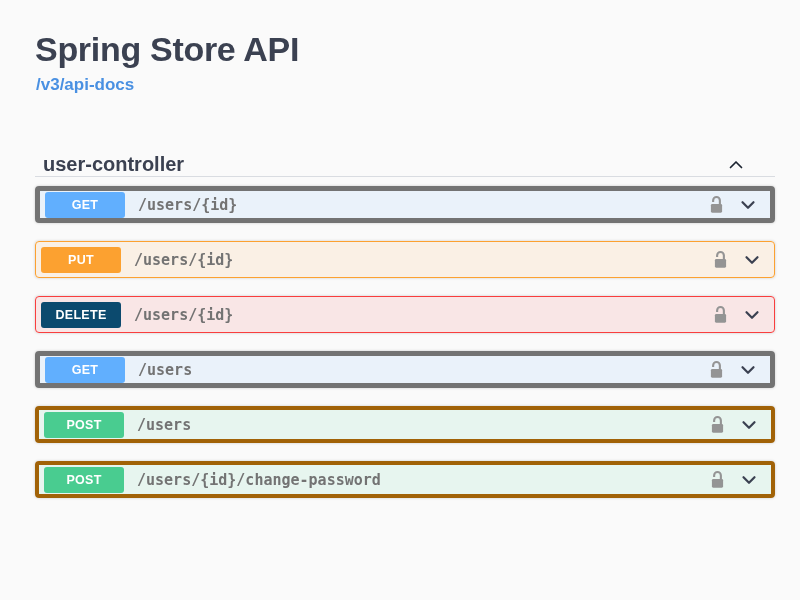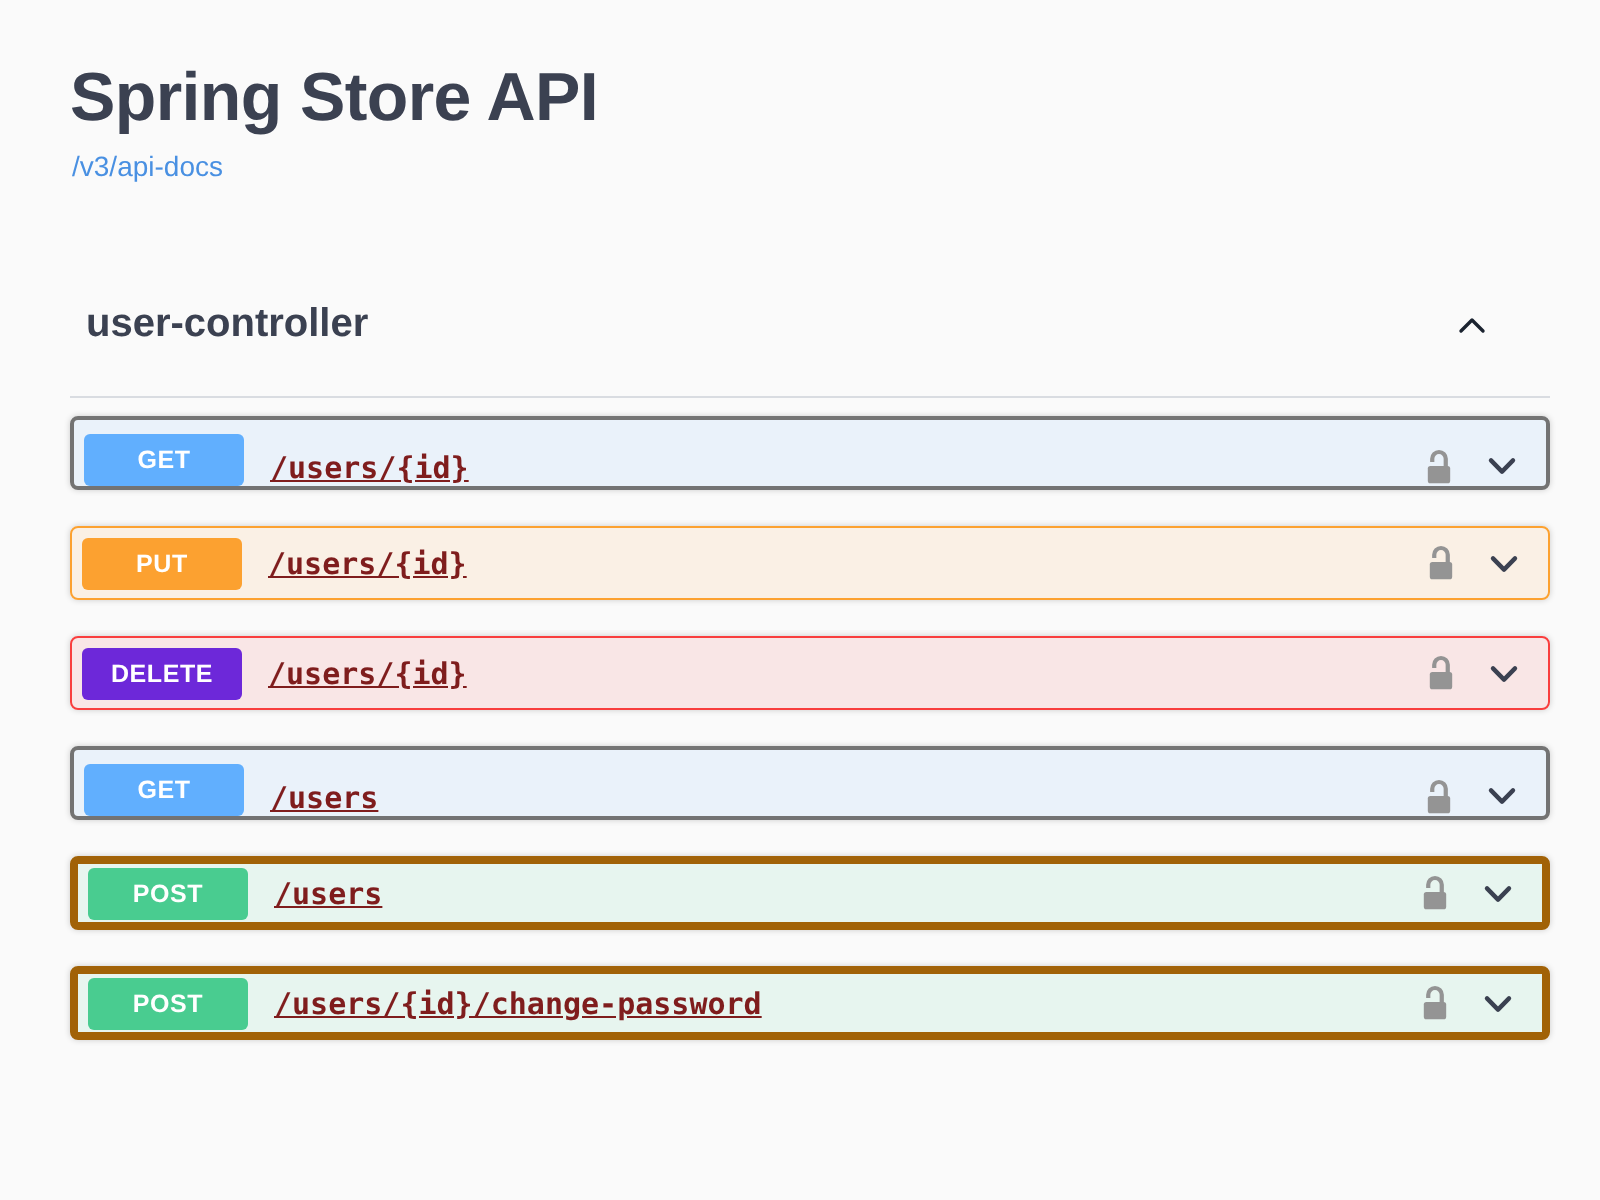--- a/index.html
+++ b/index.html
@@ -21,65 +21,65 @@
   .badge-group { display: flex; gap: 7px; margin: 3px 0 0 7px; }
   .pill {
     display: inline-block; border-radius: 57px; padding: 3px 10px 4px;
     color: #fff; font-size: 12.5px; font-weight: 700; line-height: 14px;
     white-space: nowrap;
   }
   .pill.version { background: #7d8492; }
   .pill.oas { background: #89bf04; }
   a.spec-link {
     display: inline-block; margin: 7px 0 0 1px;
-    font-size: 14px; color: #4990e2; text-decoration: none; cursor: pointer;
+    font-size: 17px; color: #4990e2; text-decoration: none; cursor: pointer; font-weight: bold;
   }
 
   
   .tag-section { margin-top: 48px; }
   .tag-section.collapsed { margin-top: 26px; }
   .tag-header {
     display: flex; align-items: center; justify-content: space-between;
-    padding: 10px 28px 24px 8px;
+    padding: 10px 28px 0 8px;
     border-bottom: 1px solid #d9dce1;
     cursor: pointer;
   }
   .tag-header h3 { margin: 0; font-size: 20px; font-weight: 700; color: #3b4151; }
   .tag-chevron svg { display: block; }
 
   
   .opblock-list { padding-top: 9px; }
   .opblock {
     display: flex; align-items: center;
     height: 37px; margin-bottom: 18px;
     padding: 0 12px 0 5px;
     border-radius: 4px;
     box-shadow: 0 0 3px rgba(0,0,0,.19);
     cursor: pointer;
   }
-  .opblock.get    { background: rgba(97,175,254,.10); border: 2px solid #737373; align-items: flex-end; }
+  .opblock.get    { background: rgba(97,175,254,.10); border: 5px solid #737373; }
   .opblock.put    { background: rgba(252,161,48,.10); border: 1px solid #fca130; }
   .opblock.delete { background: rgba(249,62,62,.10);  border: 1px solid #f93e3e; }
   .opblock.post   { background: rgba(73,204,144,.10); border: 4px solid #a16207; }
 
   .method-badge {
     min-width: 80px; height: 26px; border: none; border-radius: 3px;
     color: #fff; font-family: "Liberation Sans", sans-serif;
     font-size: 12.5px; font-weight: 700; letter-spacing: .3px;
     text-align: center; cursor: pointer; padding: 0 8px;
   }
   .method-badge.get    { background: #61affe; }
   .method-badge.put    { background: #fca130; }
-  .method-badge.delete { background: #6d28d9; }
+  .method-badge.delete { background: #0c4a6e; }
   .method-badge.post   { background: #49cc90; }
 
   .endpoint-path {
     margin-left: 13px;
     font-family: "DejaVu Sans Mono", monospace;
-    font-size: 15px; font-weight: 700; color: #7f1d1d; text-decoration: underline;
+    font-size: 15px; font-weight: 700; color: #737373;
   }
   .row-right { margin-left: auto; display: flex; align-items: center; gap: 13px; }
   .icon-btn { display: flex; align-items: center; cursor: pointer; background: none; border: none; padding: 0; }
 </style>
 </head>
 <body>
 
 <div class="page">
 
   

